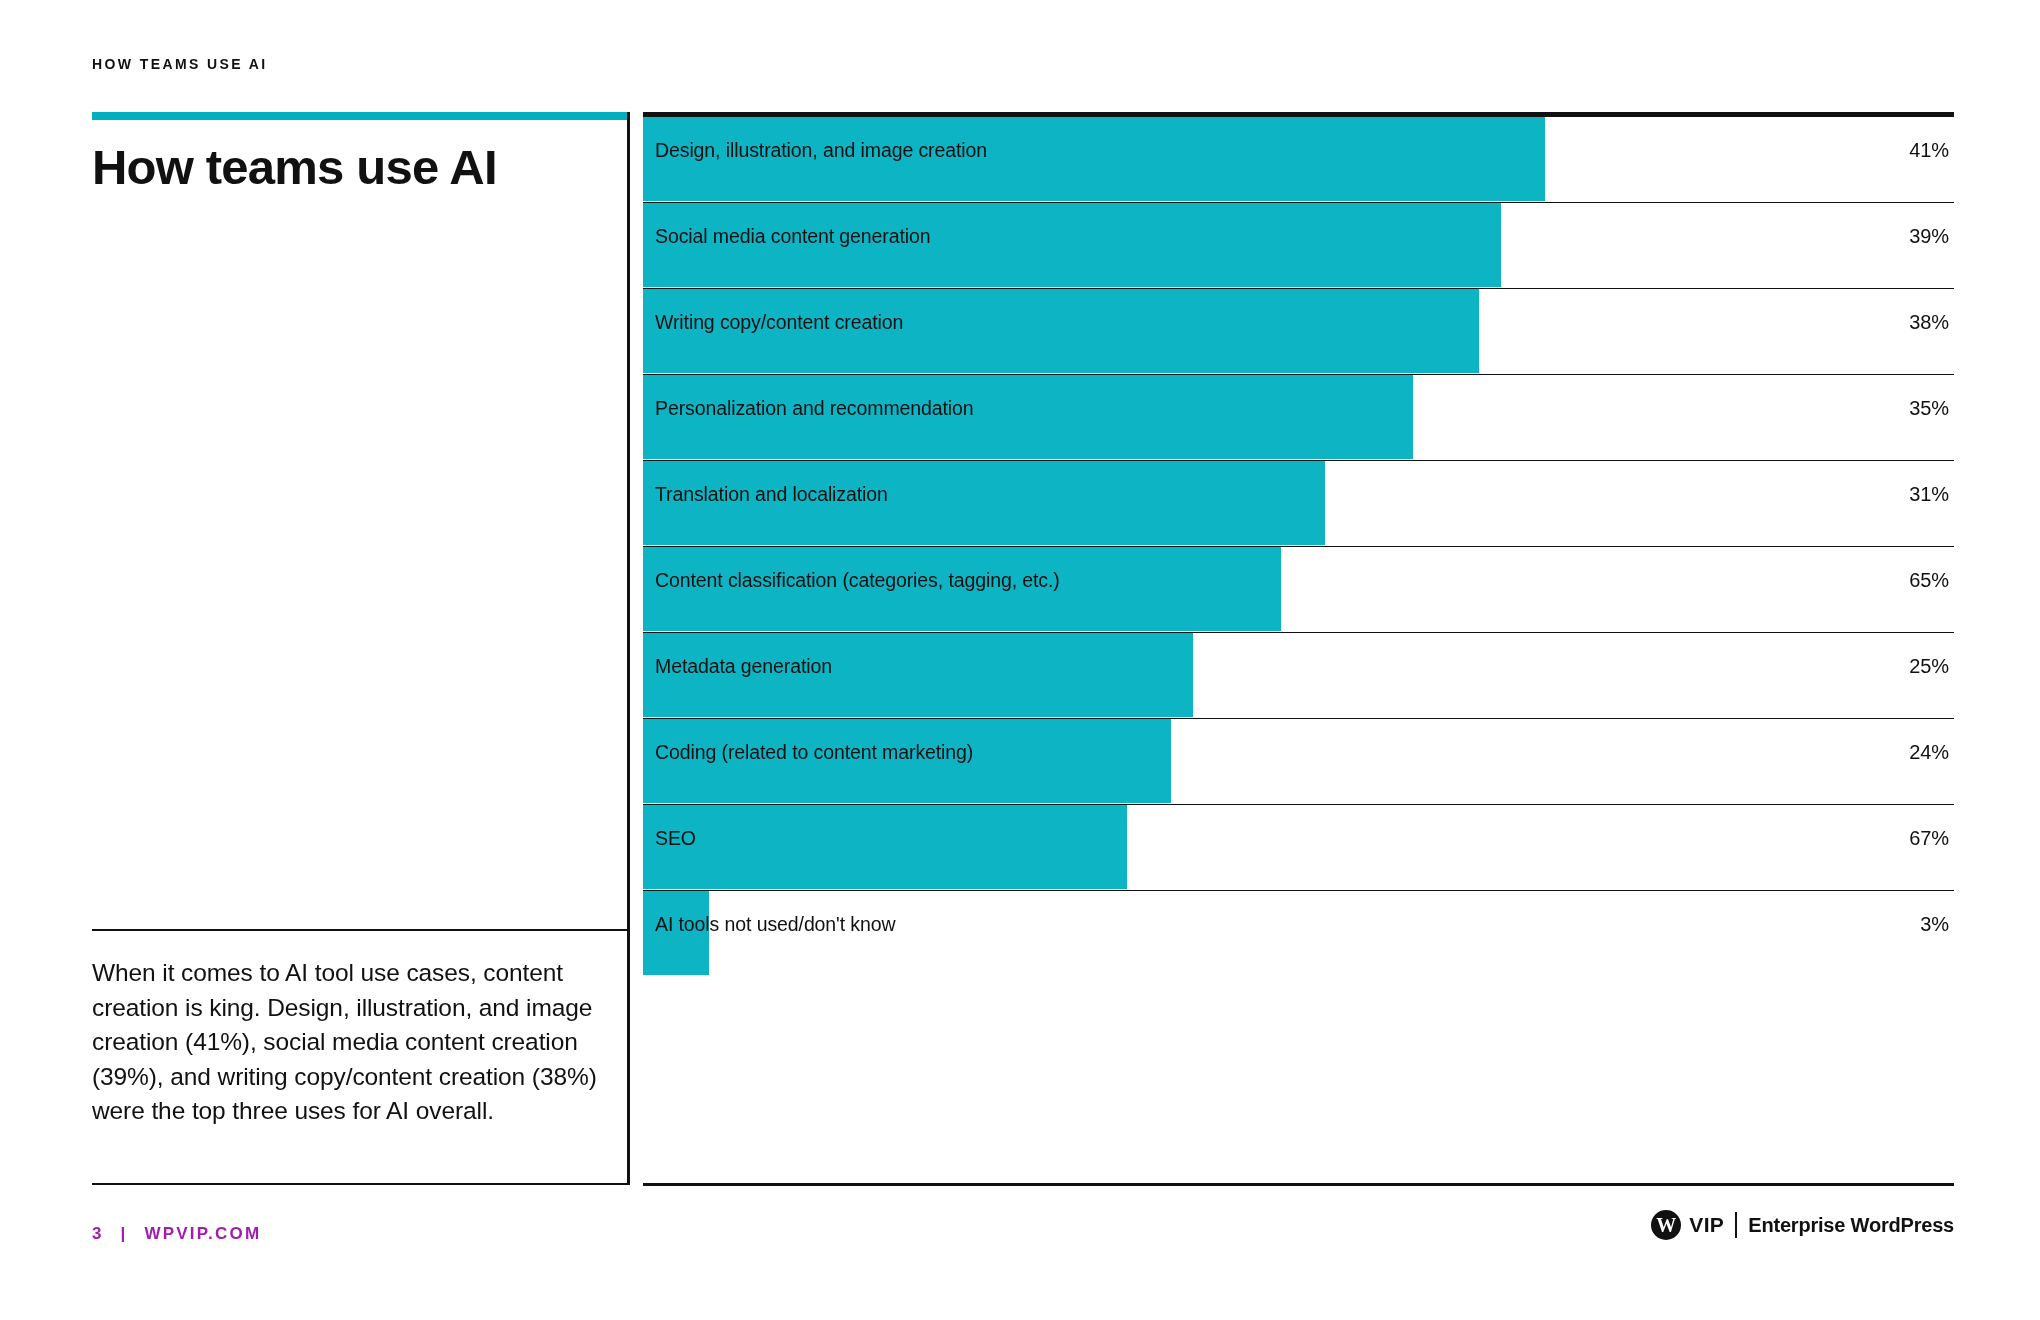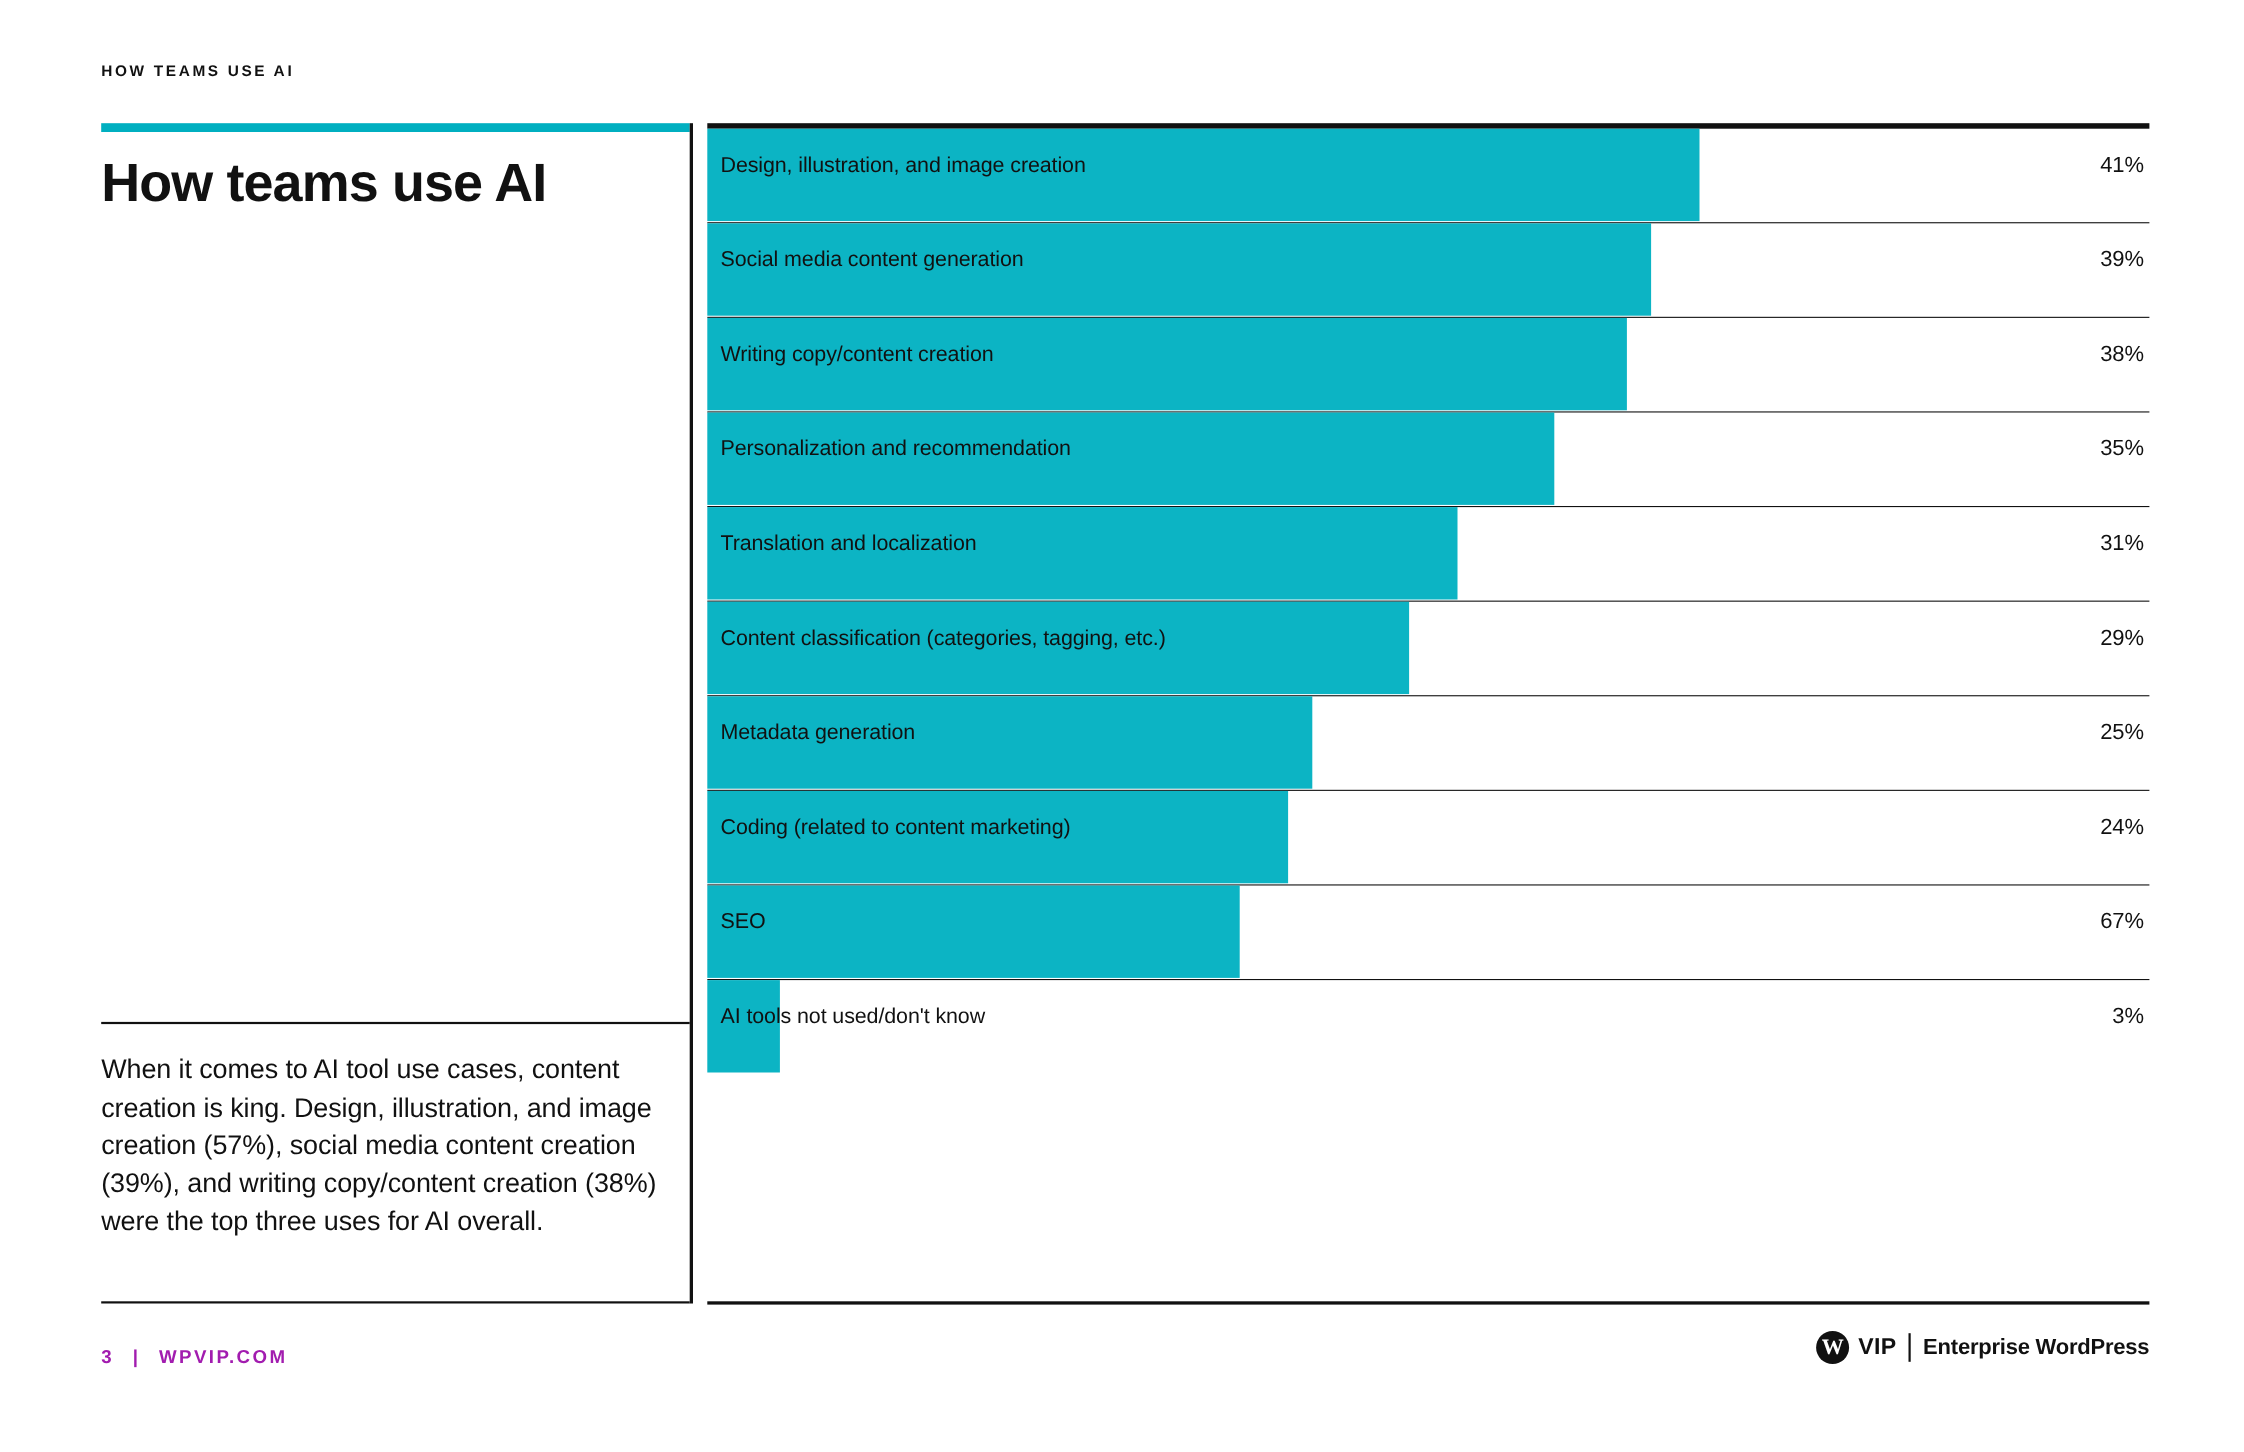--- a/index.html
+++ b/index.html
@@ -218,21 +218,21 @@
 
   <div class="running-head">HOW TEAMS USE AI</div>
 
   <div class="rule-top-left"></div>
   <div class="rule-top-right"></div>
   <div class="divider-vert"></div>
 
   <div class="title">How teams use AI</div>
 
   <div class="rule-mid-left"></div>
-  <div class="blurb">When it comes to AI tool use cases, content creation is king. Design, illustration, and image creation (57%), social media content creation (39%), and writing copy/content creation (38%) were the top three uses for AI overall.</div>
+  <div class="blurb">When it comes to AI tool use cases, content creation is king. Design, illustration, and image creation (41%), social media content creation (39%), and writing copy/content creation (38%) were the top three uses for AI overall.</div>
   <div class="rule-foot-left"></div>
 
   <div class="footer-left">
     <span>3</span>
     <span class="sep">|</span>
     <span>WPVIP.COM</span>
   </div>
 
   <div class="chart" id="chart">
       <div class="row">
@@ -256,21 +256,21 @@
         <div class="row-value">35%</div>
       </div>
       <div class="row">
         <div class="bar" style="width: 682px; background: rgb(12, 180, 196);"></div>
         <div class="row-label">Translation and localization</div>
         <div class="row-value">31%</div>
       </div>
       <div class="row">
         <div class="bar" style="width: 638px; background: rgb(12, 180, 196);"></div>
         <div class="row-label">Content classification (categories, tagging, etc.)</div>
-        <div class="row-value">29%</div>
+        <div class="row-value">65%</div>
       </div>
       <div class="row">
         <div class="bar" style="width: 550px; background: rgb(12, 180, 196);"></div>
         <div class="row-label">Metadata generation</div>
         <div class="row-value">25%</div>
       </div>
       <div class="row">
         <div class="bar" style="width: 528px; background: rgb(12, 180, 196);"></div>
         <div class="row-label">Coding (related to content marketing)</div>
         <div class="row-value">24%</div>

